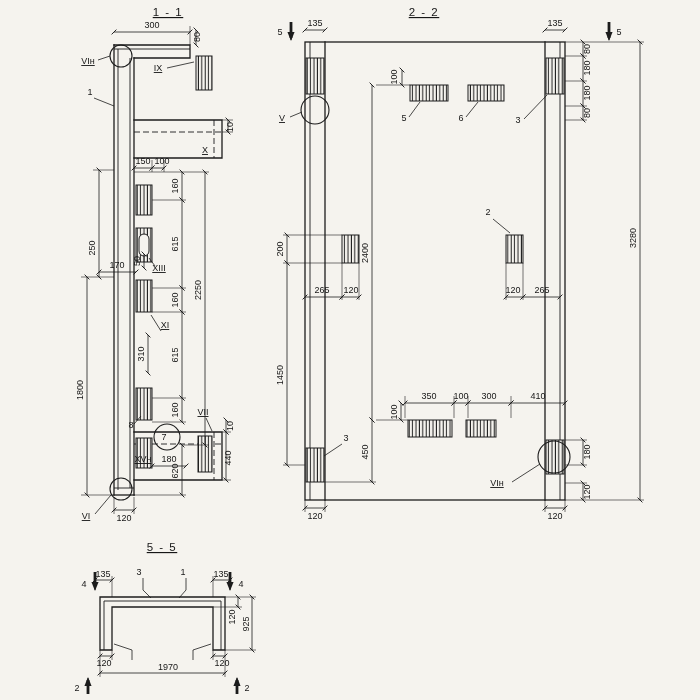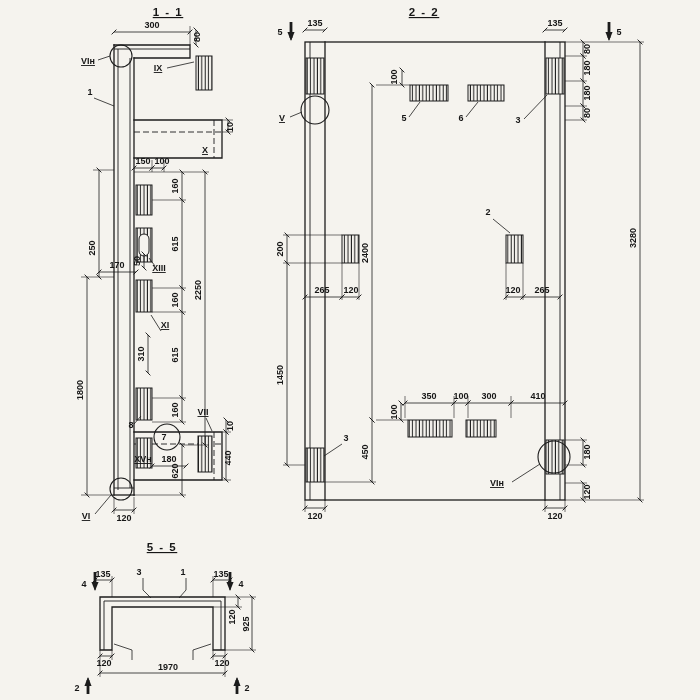--- a/index.html
+++ b/index.html
@@ -1,16 +1,16 @@
 <!DOCTYPE html>
 <html><head>
 <meta charset="utf-8">
 <style>
   html,body{margin:0;padding:0;width:700px;height:700px;overflow:hidden;background:#e8e6e1;}
-  .sheet{width:700px;height:700px;background:#f5f3ee;position:relative;font-weight:bold;}
+  .sheet{width:700px;height:700px;background:#f5f3ee;position:relative;}
   svg{display:block;}
   .t{font-family:"Liberation Sans","DejaVu Sans",sans-serif;font-size:9px;fill:#161616;text-anchor:middle;}
   .ttl{font-size:11.5px;letter-spacing:1.5px;}
   .ul{text-decoration:underline;}
   .ln{stroke:#1c1c1c;stroke-width:1.3;fill:none;stroke-linecap:square;}
   .th{stroke:#1c1c1c;stroke-width:0.9;fill:none;}
   .dash{stroke:#1c1c1c;stroke-width:0.9;fill:none;stroke-dasharray:6 3;}
   .dim{stroke:#1c1c1c;stroke-width:0.8;fill:none;marker-start:url(#tk);marker-end:url(#tk);}
   .ext{stroke:#1c1c1c;stroke-width:0.6;fill:none;}
   .ldr{stroke:#1c1c1c;stroke-width:0.8;fill:none;}

